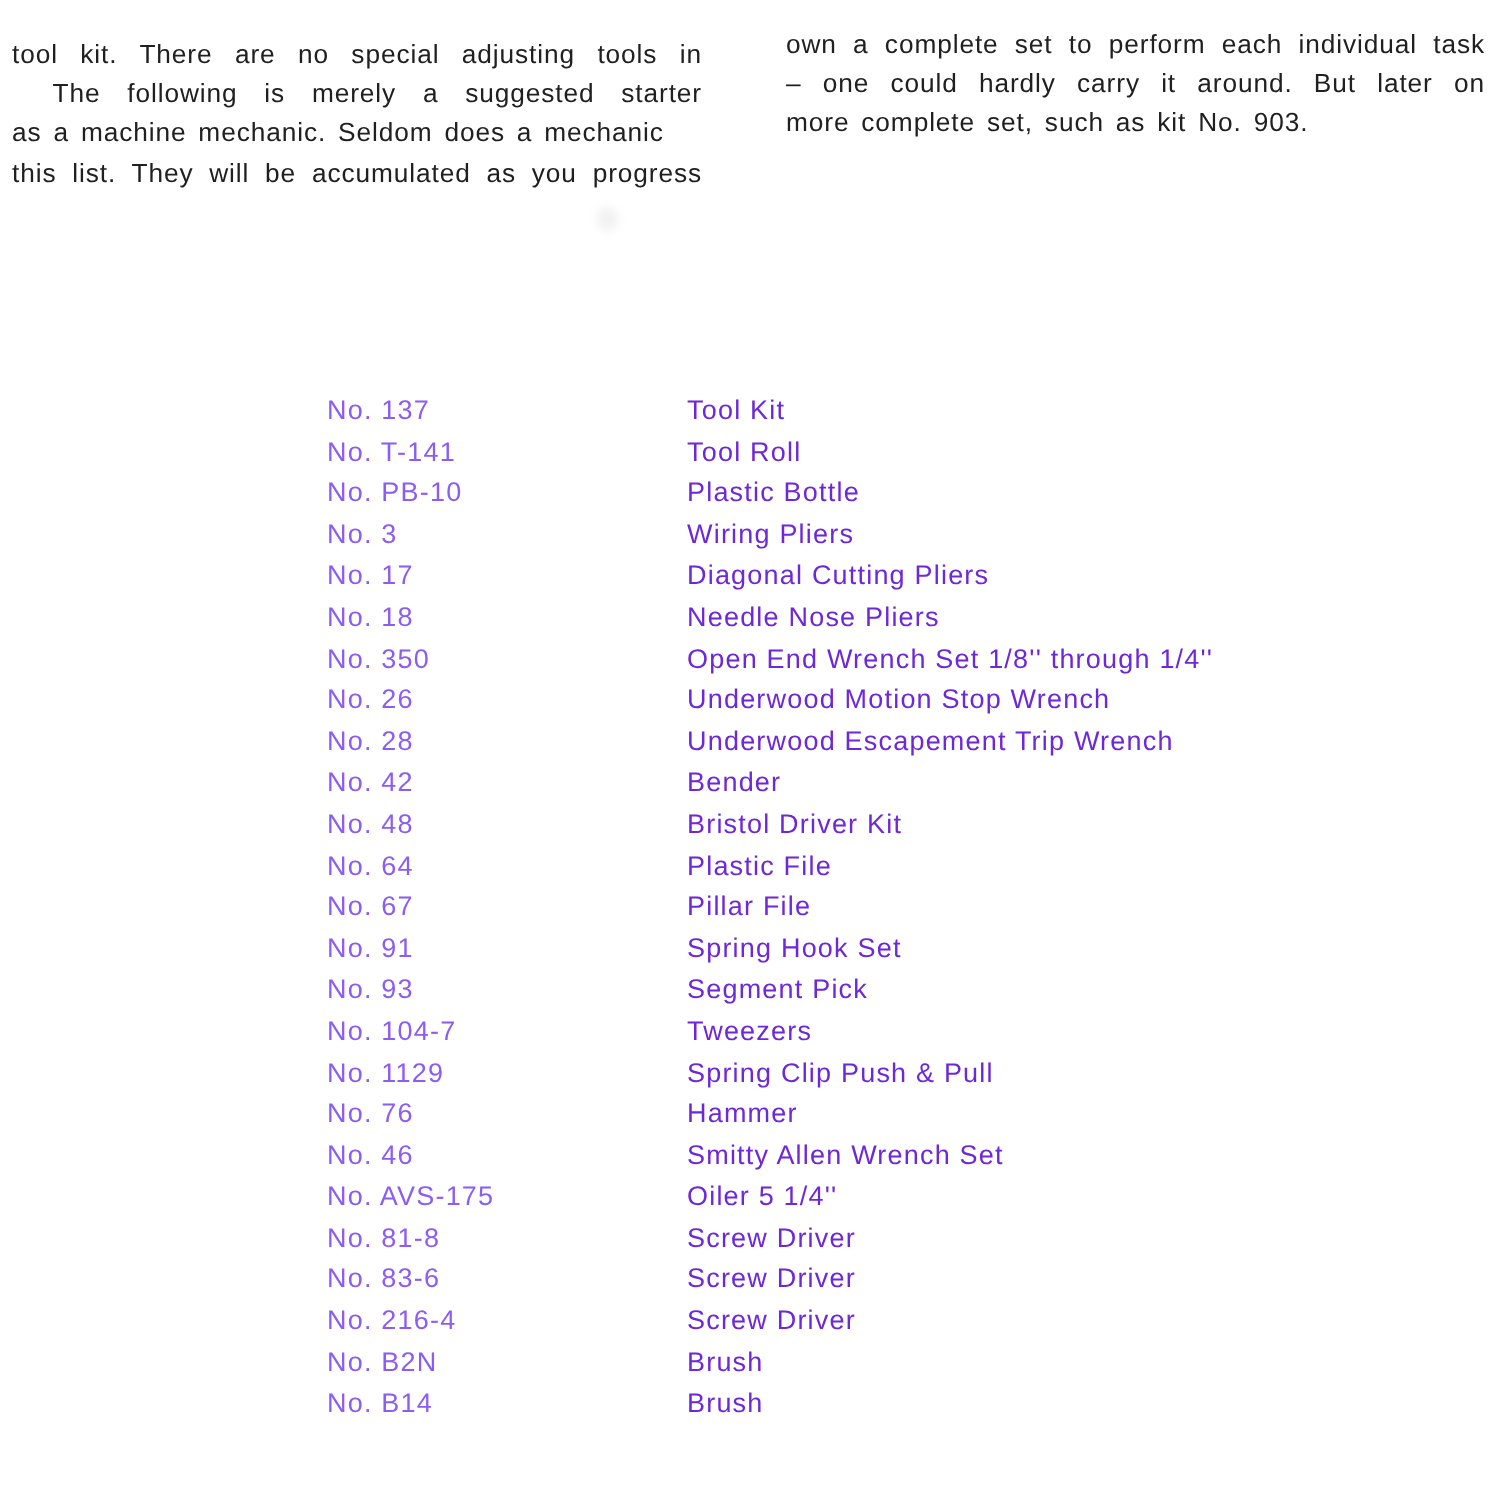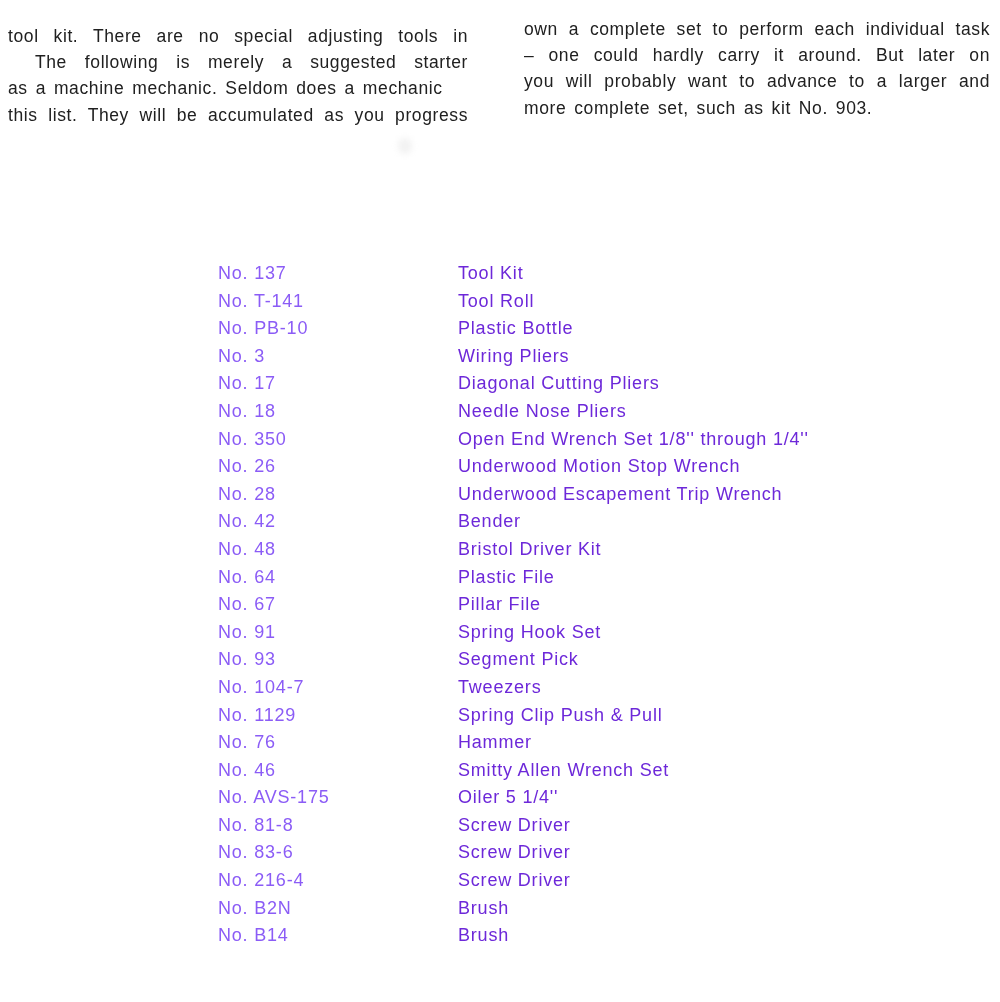--- a/index.html
+++ b/index.html
@@ -81,21 +81,20 @@
   <div class="intro-col left">
     <div class="pline">tool kit. There are no special adjusting tools in</div>
     <div class="pline first">The following is merely a suggested starter</div>
     <div class="pline last">as a machine mechanic. Seldom does a mechanic</div>
     <div class="pline">this list. They will be accumulated as you progress</div>
   </div>
 
   <div class="intro-col right">
     <div class="pline">own a complete set to perform each individual task</div>
     <div class="pline">– one could hardly carry it around. But later on</div>
-    <div class="pline">you will probably want to advance to a larger and</div>
     <div class="pline last">more complete set, such as kit No. 903.</div>
   </div>
 
   <div class="tool-list" id="tool-list">
     <div class="row">
       <span class="num">No. 137</span>
       <span class="desc">Tool Kit</span>
     </div>
 
     <div class="row">

